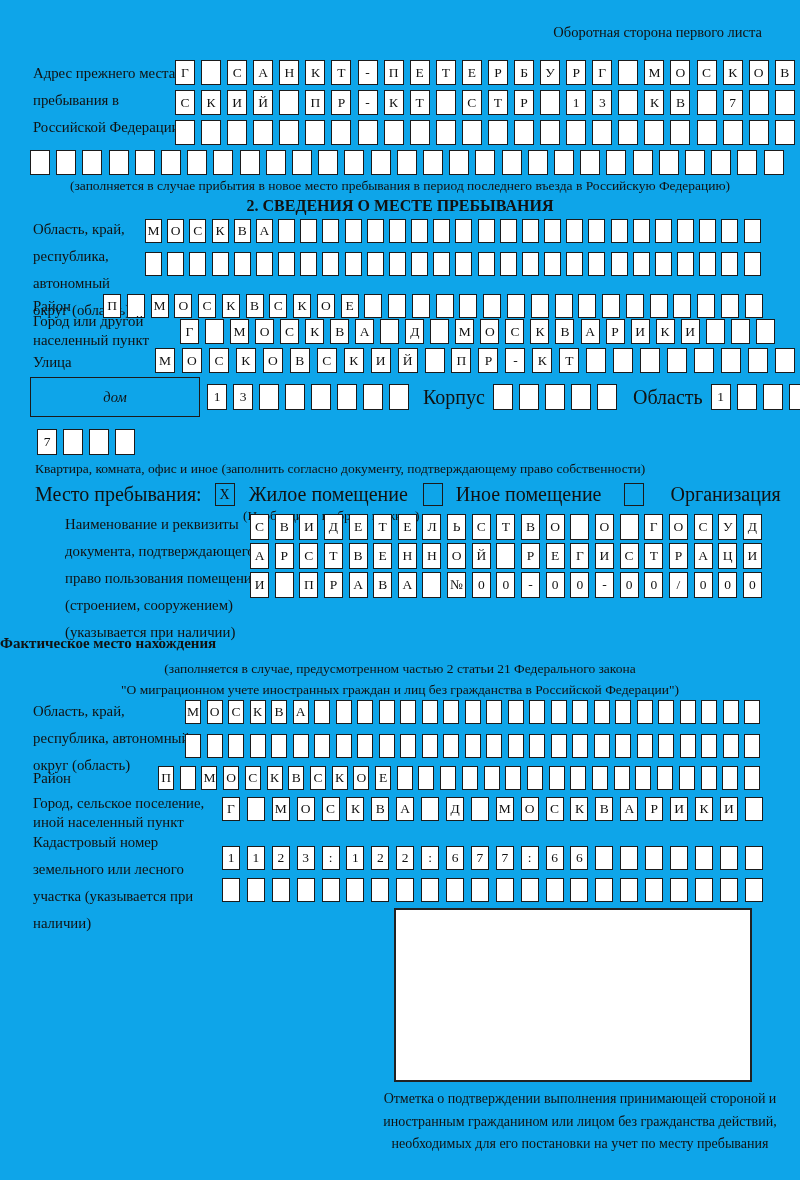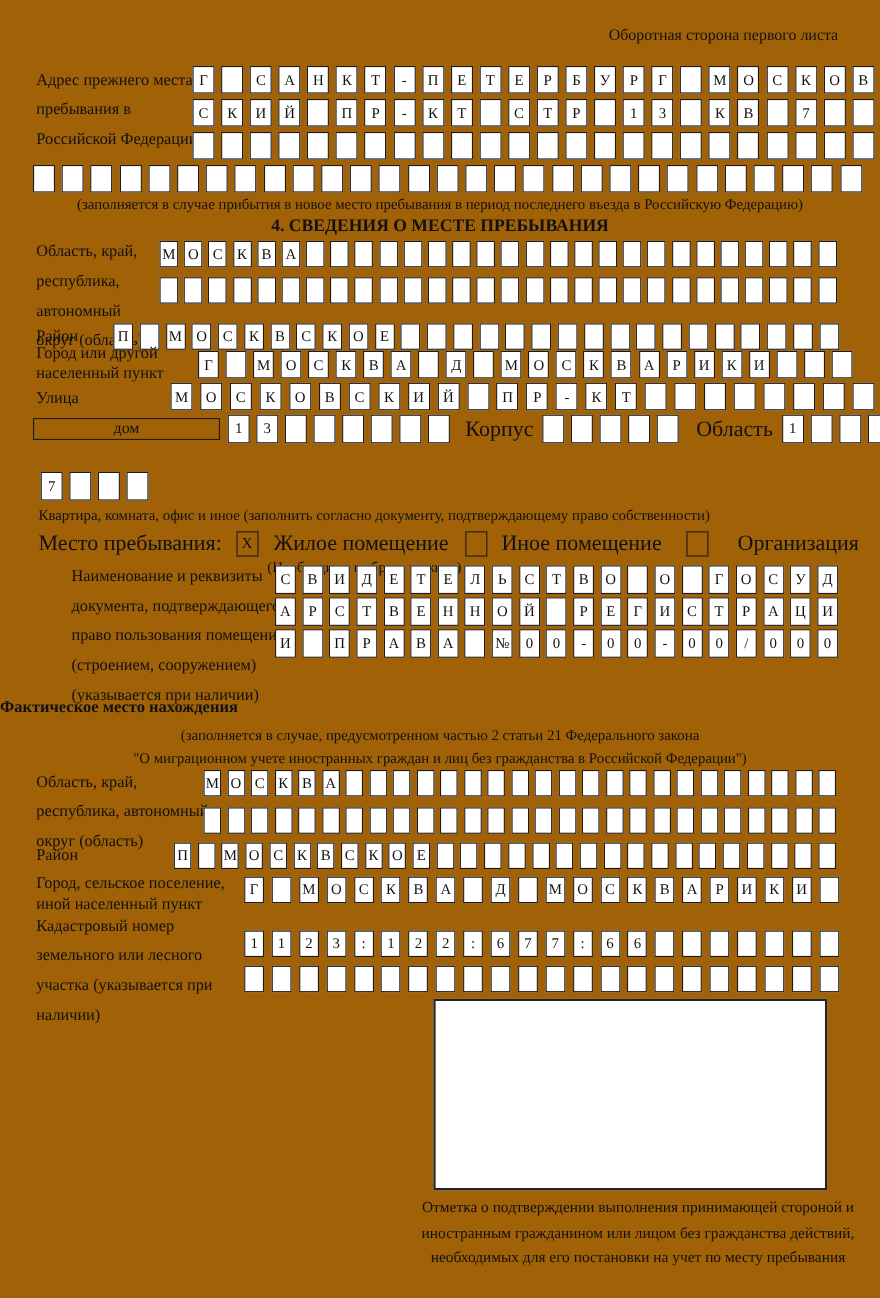--- a/index.html
+++ b/index.html
@@ -1,17 +1,17 @@
 <!DOCTYPE html>
 <html><head>
 <meta charset="utf-8">
 <style>
   html,body { margin:0; padding:0; background:#fff; }
   .page {
-    position:relative; width:800px; height:1180px; background:#a16207;
+    position:relative; width:800px; height:1180px; background:#0ea5e9;
     font-family:"Liberation Serif","DejaVu Serif",serif; color:#111;
     overflow:hidden;
   }
   .abs { position:absolute; }
   .note { font-size:14.5px; }
   .lbl { font-size:14.8px; line-height:27px; }
   .lbl2 { font-size:14.8px; line-height:18.5px; }
   .cellrow { display:flex; justify-content:space-between; }
   .cell {
     box-sizing:border-box; border:1.6px solid #1b1b1b; background:#fff;
@@ -155,21 +155,21 @@
       <span class="cell"></span>
       <span class="cell"></span>
       <span class="cell"></span>
       <span class="cell"></span>
       <span class="cell"></span>
       <span class="cell"></span>
       <span class="cell"></span>
     </div>
   <div class="abs caption-c" style="top:178px;">(заполняется в случае прибытия в новое место пребывания в период последнего въезда в Российскую Федерацию)</div>
 
-  <div class="abs h-bold" style="top:197px;">4. СВЕДЕНИЯ О МЕСТЕ ПРЕБЫВАНИЯ</div>
+  <div class="abs h-bold" style="top:197px;">2. СВЕДЕНИЯ О МЕСТЕ ПРЕБЫВАНИЯ</div>
 
   <div class="abs lbl" style="top:216px; left:33px; width:112px;">Область, край, республика, автономный округ (область)</div>
   <div class="abs cellrow c17" style="top:219px; left:145px; width:616px;">
       <span class="cell">М</span>
       <span class="cell">О</span>
       <span class="cell">С</span>
       <span class="cell">К</span>
       <span class="cell">В</span>
       <span class="cell">А</span>
       <span class="cell"></span>
@@ -308,21 +308,21 @@
       <span class="cell"></span>
       <span class="cell"></span>
       <span class="cell"></span>
       <span class="cell"></span>
       <span class="cell"></span>
       <span class="cell"></span>
       <span class="cell"></span>
     </div>
 
   <div class="abs row-flex" style="top:377px; left:30px;">
-    <div class="txtbox" style="width:170px; height:20px;">
+    <div class="txtbox" style="width:170px; height:40px;font-style:italic;">
       <span>дом</span>
     </div>
     <div class="minirow" style="margin-left:7px;">
         <span class="cell">1</span>
         <span class="cell">3</span>
         <span class="cell"></span>
         <span class="cell"></span>
         <span class="cell"></span>
         <span class="cell"></span>
         <span class="cell"></span>

